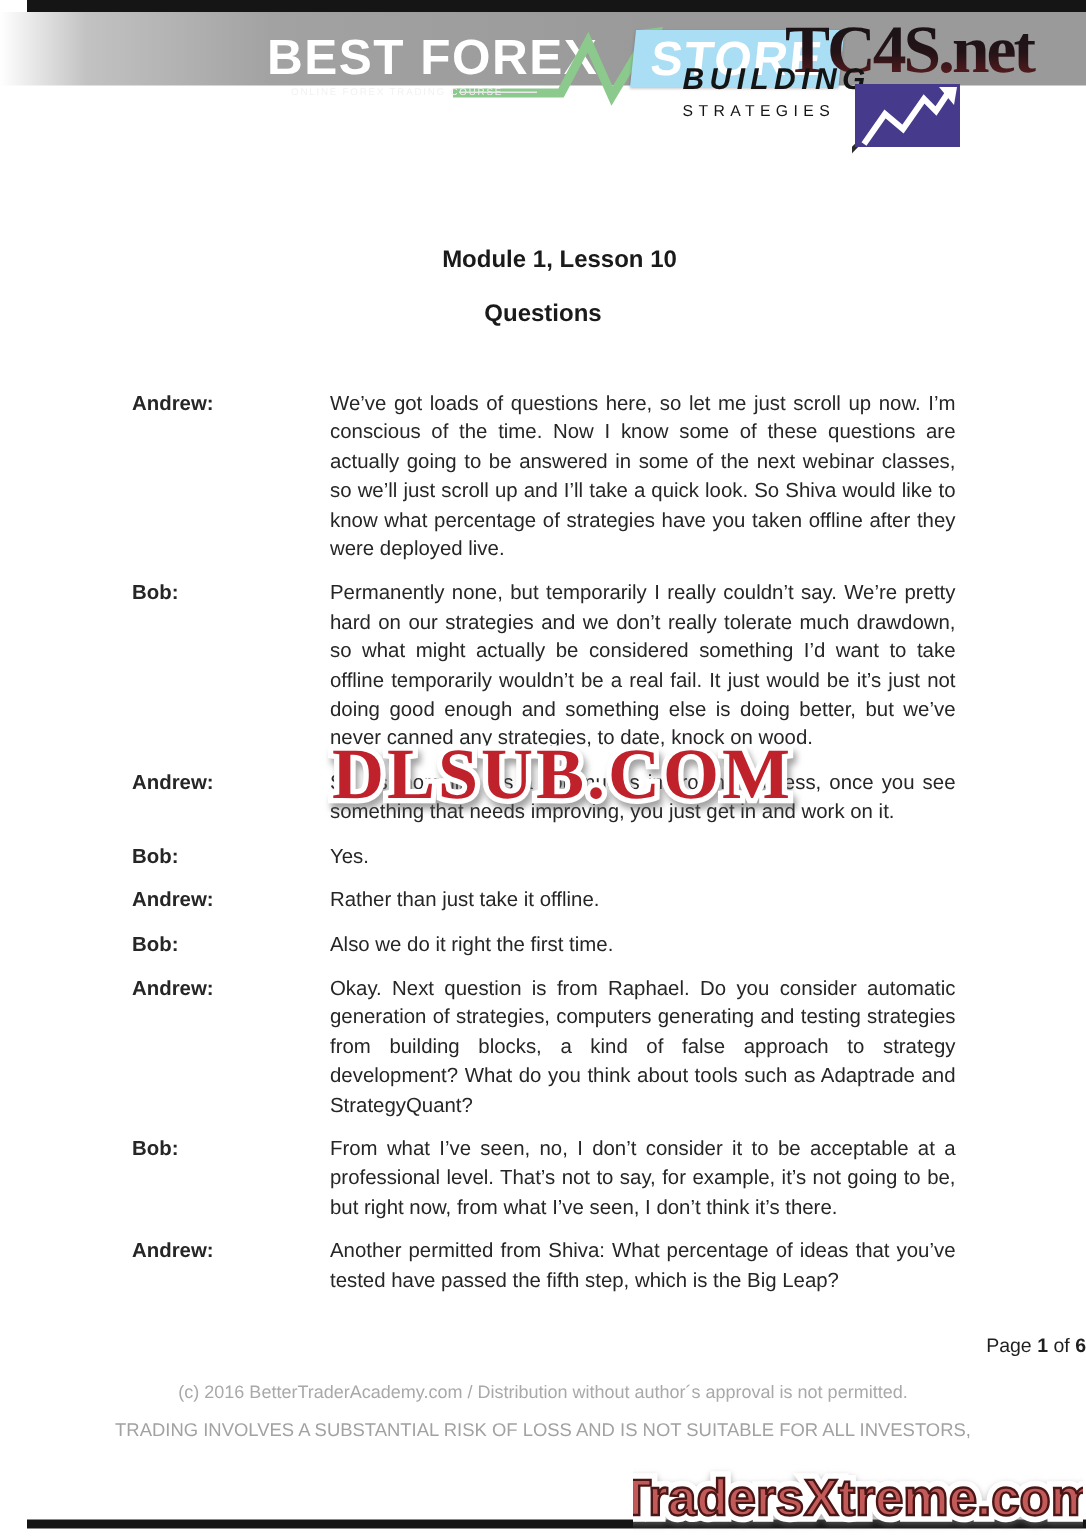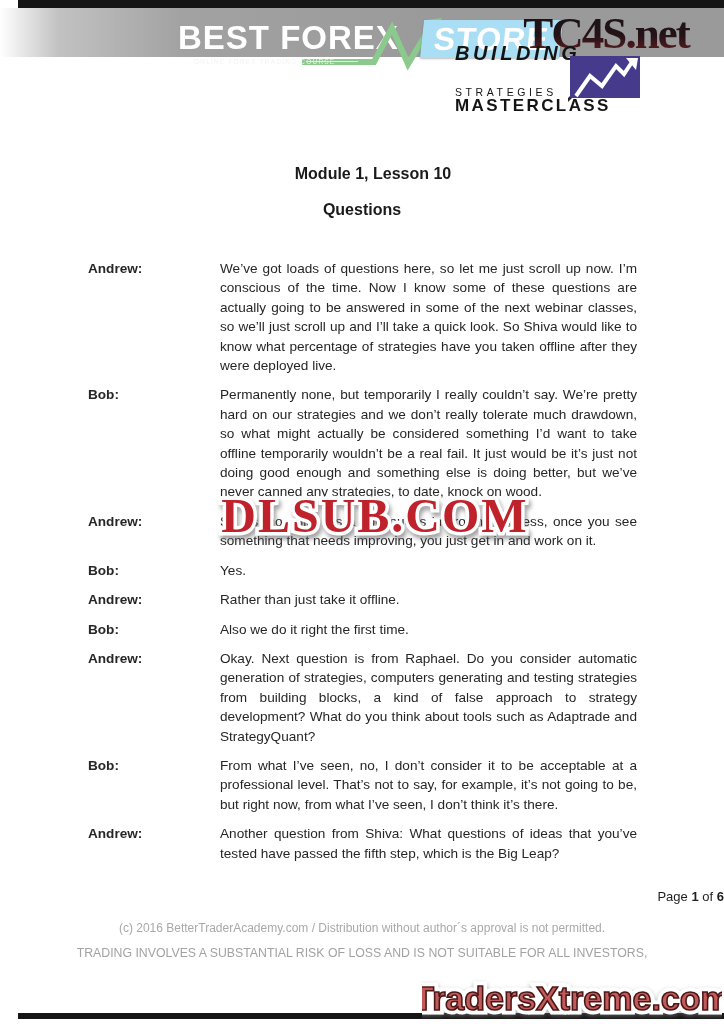--- a/index.html
+++ b/index.html
@@ -18,21 +18,21 @@
     padding:0 12px;height:38px;line-height:38px;font-size:32px;font-weight:bold;color:#ffffff;
     letter-spacing:1px;box-shadow:0 1px 2px rgba(0,0,0,.25);}
   .store-zigzag{position:absolute;left:118px;top:-2px;}
   .tagline{position:absolute;left:16px;top:40px;font-size:6.5px;color:#f2f2f2;
     letter-spacing:1.2px;white-space:nowrap;}
   .tagline-line{position:absolute;left:128px;top:43px;width:52px;height:1px;background:#e8e8e8;}
   .tc4s{position:absolute;right:0;top:0;}
   .mc-logo{position:absolute;left:455px;top:42px;width:186px;height:72px;color:#141414;}
   .mc-l1{position:absolute;left:0;top:0;font-size:20px;font-weight:bold;letter-spacing:3.6px;white-space:nowrap;font-style:italic;}
   .mc-l2{position:absolute;left:0;top:15px;font-size:25px;font-weight:bold;letter-spacing:.5px;color:#3f338a;white-space:nowrap;}
-  .mc-l3{position:absolute;left:0;top:44px;font-size:10.5px;letter-spacing:3.6px;white-space:nowrap;}
+  .mc-l3{position:absolute;left:0;top:26px;font-size:10.5px;letter-spacing:3.6px;white-space:nowrap;}
   .mc-l4{position:absolute;left:0;top:54px;font-size:17px;font-weight:bold;letter-spacing:2.4px;white-space:nowrap;}
   .mc-square{position:absolute;left:113px;top:12px;}
   
   .doc-title{position:absolute;left:0;right:0;top:165px;text-align:center;color:#1a1a1a;}
   .doc-title .t1{font-size:16px;font-weight:bold;padding-left:22px;}
   .doc-title .t2{font-size:16px;font-weight:bold;margin-top:18px;}
   
   .dialogue{position:absolute;left:88px;top:259px;width:549px;color:#262626;}
   .entry{display:flex;margin-bottom:10px;}
   .entry-speaker{width:132px;flex:0 0 132px;font-weight:bold;font-size:13.6px;line-height:19.4px;}
@@ -75,21 +75,20 @@
           <stop offset="1" stop-color="#71201f"></stop>
         </linearGradient>
       </defs>
       <text x="118" y="40" text-anchor="middle" font-family="Liberation Serif,serif" font-weight="bold" font-size="45" letter-spacing="-2" fill="url(#tcgrad)">TC4S.net</text>
     </svg>
   </div>
 
   <div class="mc-logo">
     <span class="mc-l1">BUILDING</span>
     <span class="mc-l3">STRATEGIES</span>
-    <span class="mc-l4">MASTERCLASS</span>
     <svg class="mc-square" width="74" height="52" viewBox="0 0 74 52">
       <line x1="-4" y1="50" x2="10" y2="36" stroke="#2a2a2a" stroke-width="3"></line>
       <rect x="2" y="2" width="70" height="42" fill="#453a8c"></rect>
       <polyline points="8,42 22,22 34,32 48,12 56,20 64,8" fill="none" stroke="#ffffff" stroke-width="4" stroke-linejoin="miter"></polyline>
       <polygon points="58,4 70,4 68,16" fill="#ffffff"></polygon>
     </svg>
   </div>
 
   <div class="doc-title">
     <div class="t1">Module 1, Lesson 10</div>
@@ -124,21 +123,21 @@
     <div class="entry">
       <div class="entry-speaker">Andrew:</div>
       <div class="entry-text">Okay. Next question is from Raphael. Do you consider automatic generation of strategies, computers generating and testing strategies from building blocks, a kind of false approach to strategy development? What do you think about tools such as Adaptrade and StrategyQuant?</div>
     </div>
     <div class="entry">
       <div class="entry-speaker">Bob:</div>
       <div class="entry-text">From what I’ve seen, no, I don’t consider it to be acceptable at a professional level. That’s not to say, for example, it’s not going to be, but right now, from what I’ve seen, I don’t think it’s there.</div>
     </div>
     <div class="entry">
       <div class="entry-speaker">Andrew:</div>
-      <div class="entry-text">Another question from Shiva: What questions of ideas that you’ve tested have passed the fifth step, which is the Big Leap?</div>
+      <div class="entry-text">Another permitted from Shiva: What percentage of ideas that you’ve tested have passed the fifth step, which is the Big Leap?</div>
     </div>
   </div>
 
   <svg class="wm-center" width="340" height="62" viewBox="0 0 340 62">
     <text x="170" y="45" text-anchor="middle" font-family="Liberation Serif,serif" font-weight="bold" font-size="48" letter-spacing="2" fill="#c0222c" stroke="#ffffff" stroke-width="7" paint-order="stroke" style="filter:drop-shadow(2px 4px 2px rgba(90,90,90,.55))">DLSUB.COM</text>
   </svg>
 
   <div class="page-line">
     <span>Page</span>
     <span class="b">1</span>

